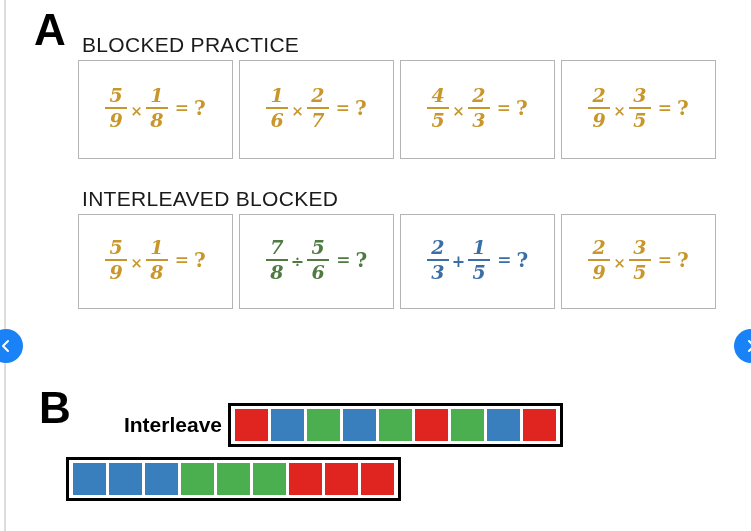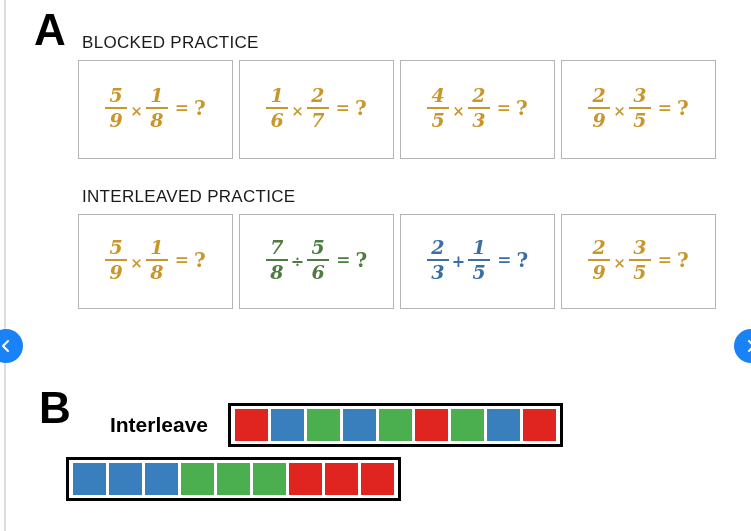--- a/index.html
+++ b/index.html
@@ -63,21 +63,21 @@
     font-weight: bold;
     color: #000000;
     line-height: 1;
     letter-spacing: -1px;
   }
   #panel-a-letter { left: 28px;  top: 8px;  font-size: 44px; }
   #panel-b-letter { left: 33px;  top: 386px; font-size: 44px; }
 
   .section-heading {
     position: absolute;
-    font-size: 17px;
+    font-size: 21px;
     color: #1a1a1a;
     letter-spacing: 0.3px;
     white-space: nowrap;
   }
   #heading-blocked     { left: 76px; top: 33px; }
   #heading-interleaved { left: 76px; top: 187px; }
 
   .card-row {
     position: absolute;
     left: 72px;
@@ -157,21 +157,21 @@
     position: absolute;
     display: flex;
     align-items: center;
   }
   #seq-row-interleave { left: 60px; top: 403px; }
   #seq-row-block      { left: 60px; top: 457px; }
 
   .seq-label {
     width: 162px;
     text-align: right;
-    padding-right: 20px;
+    padding-right: 6px;
     font-size: 21px;
     font-weight: bold;
     color: #000000;
     white-space: nowrap;
     box-sizing: border-box;
   }
 
   .seq-bar {
     display: flex;
     align-items: center;
@@ -275,21 +275,21 @@
           <span class="num">3</span>
           <span class="bar"></span>
           <span class="den">5</span>
         </span>
         <span class="eq-sign">=</span>
         <span class="qmark">?</span>
       </div>
     </div>
   </div>
 
-  <div class="section-heading" id="heading-interleaved">INTERLEAVED PRACTICE</div>
+  <div class="section-heading" id="heading-interleaved">INTERLEAVED BLOCKED</div>
 
   <div class="card-row" id="row-interleaved">
     <div class="problem-card">
       <div class="equation c-gold">
         <span class="frac">
           <span class="num">5</span>
           <span class="bar"></span>
           <span class="den">9</span>
         </span>
         <span class="op times">×</span>

